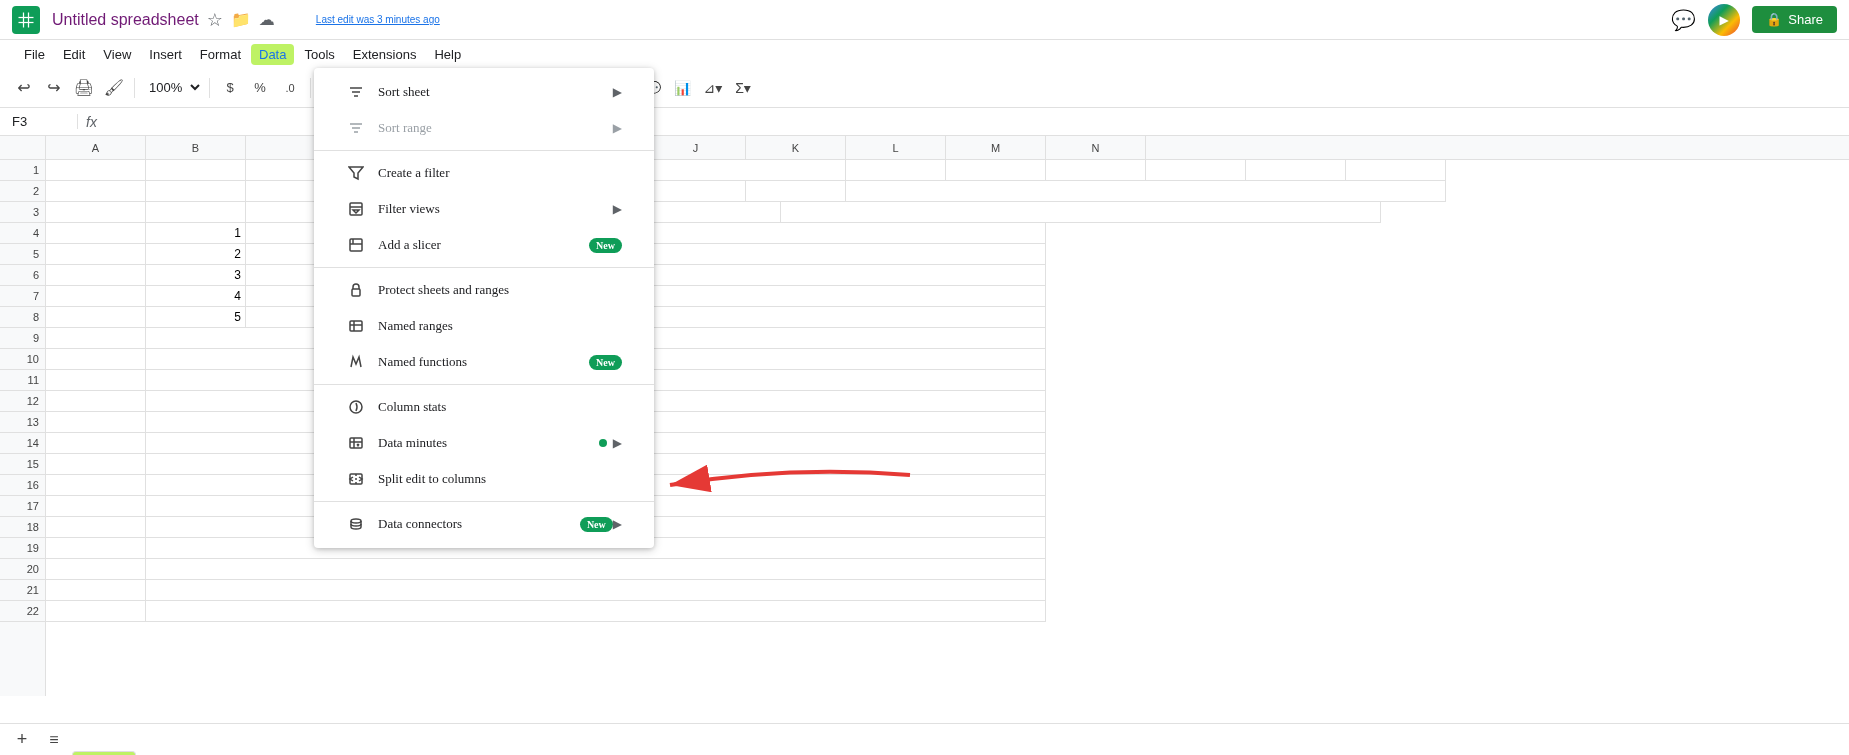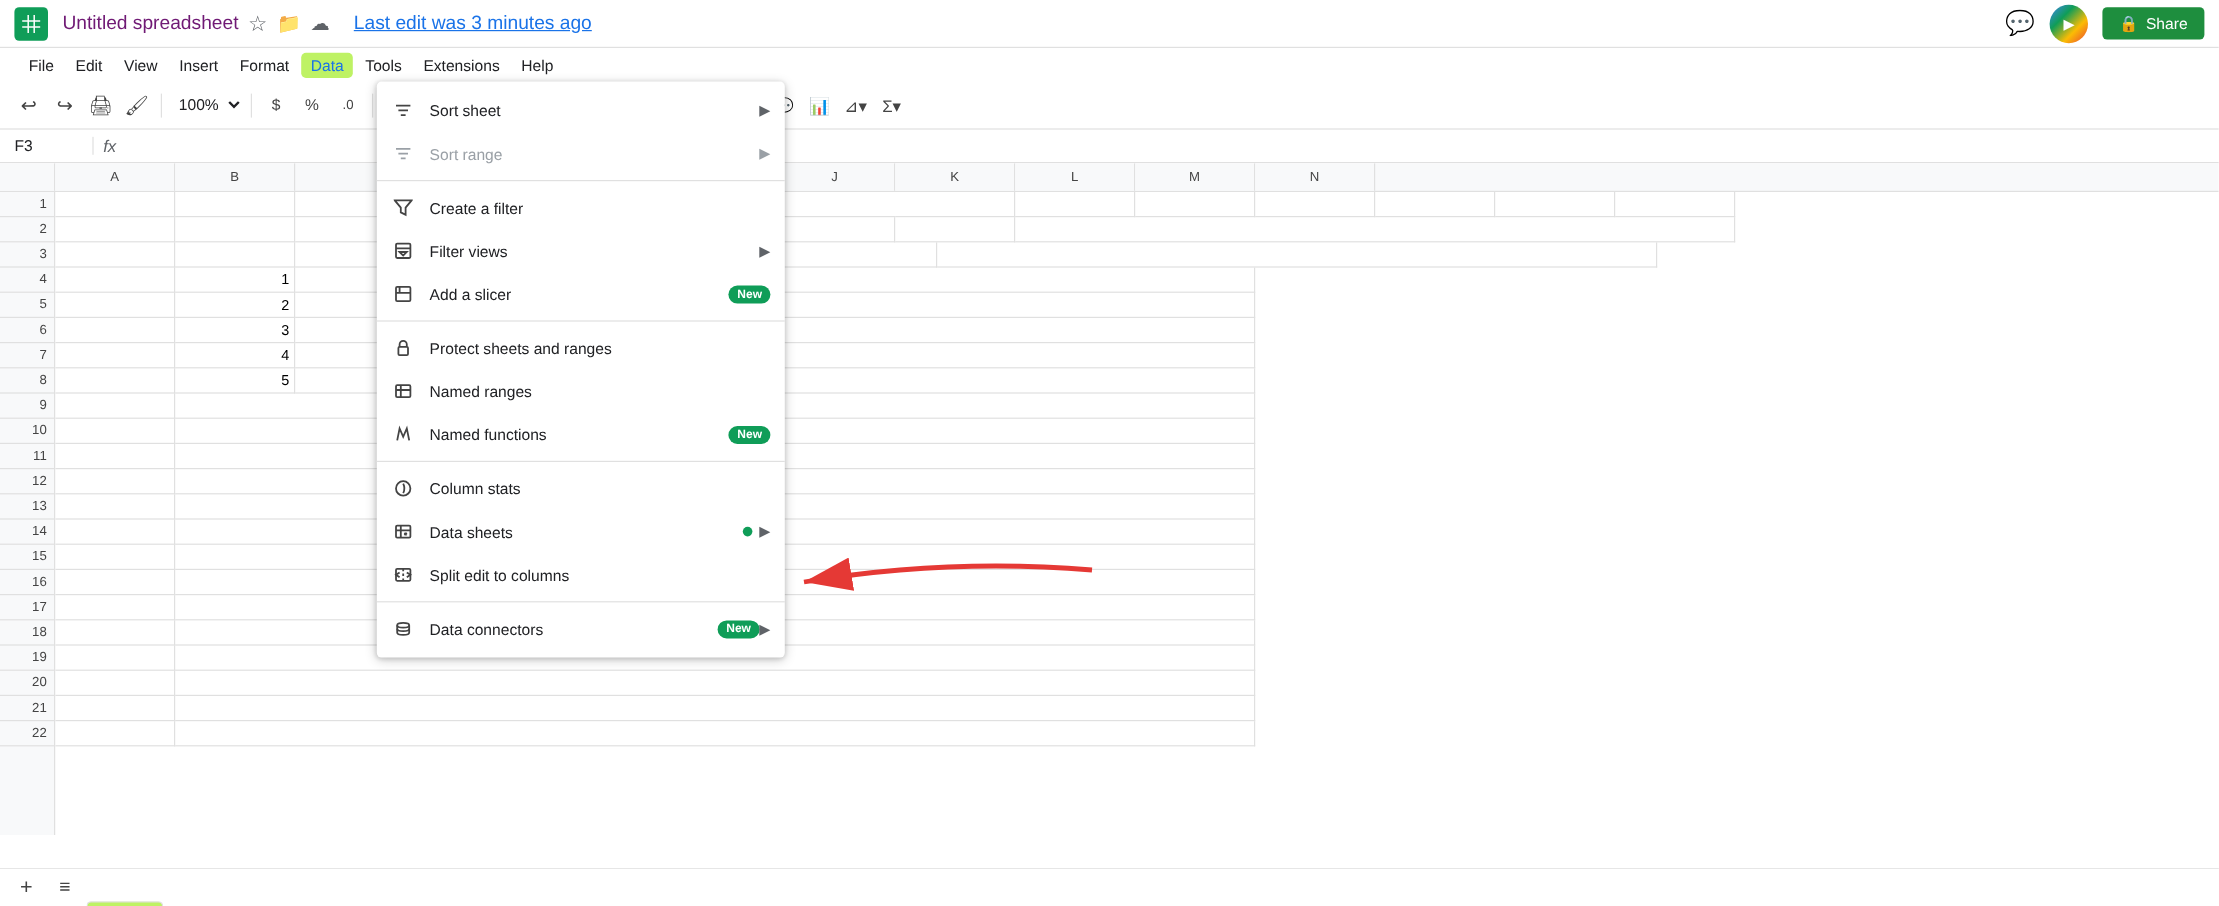--- a/index.html
+++ b/index.html
@@ -12,21 +12,21 @@
       gap: 8px;
     }
     .app-icon {
       width: 28px; height: 28px; background: #0f9d58;
       border-radius: 4px; display: flex; align-items: center; justify-content: center;
     }
     .app-icon svg { width: 20px; height: 20px; }
     .title-text { font-size: 16px; color: #701a75; margin-left: 4px; }
     .title-icons { display: flex; gap: 8px; align-items: center; color: #5f6368; }
     .title-icons span { font-size: 18px; cursor: pointer; }
-    .last-edit { font-size: 16px; color: #1a73e8; margin-left: 12px; text-decoration: underline; cursor: pointer; }
+    .last-edit { font-size: 10px; color: #1a73e8; margin-left: 33px; text-decoration: underline; cursor: pointer; }
     .title-right { margin-left: auto; display: flex; align-items: center; gap: 12px; }
     .share-btn {
       background: #1e8e3e; color: #fff; border: none; border-radius: 4px;
       padding: 6px 14px; font-size: 13px; cursor: pointer; display: flex; align-items: center; gap: 6px;
     }
     .comment-icon { font-size: 20px; color: #5f6368; cursor: pointer; }
 
     
     .menu-bar {
       display: flex; align-items: center; height: 28px; padding: 0 16px;
@@ -85,23 +85,23 @@
     .col-b { min-width: 100px; }
     .col-c { min-width: 100px; }
     .dropdown-menu {
       position: fixed; top: 68px; left: 314px;
       background: #fff; border-radius: 4px;
       box-shadow: 0 2px 10px rgba(0,0,0,0.2), 0 1px 4px rgba(0,0,0,0.15);
       width: 340px; z-index: 200; padding: 6px 0;
     }
     .menu-separator { height: 1px; background: #e0e0e0; margin: 4px 0; }
     .menu-option {
-      display: flex; align-items: center; padding: 8px 12px;
+      display: flex; align-items: center; padding: 8px 32px;
       cursor: pointer; color: #202124; font-size: 13px;
-      position: relative; min-height: 36px;
+      position: relative; min-height: 36px; font-family: Liberation Serif, serif;
     }
     .menu-option.highlighted { background: #e8f0fe; }
     .menu-option.disabled { color: #9aa0a6; cursor: default; }
     .menu-icon {
       width: 20px; min-width: 20px; margin-right: 12px;
       display: flex; align-items: center; justify-content: center;
       font-size: 16px; color: #444;
     }
     .menu-option.disabled .menu-icon { color: #9aa0a6; }
     .menu-label { flex: 1; }
@@ -509,21 +509,21 @@
 
   <div class="menu-option">
     <div class="menu-icon">
       <svg width="16" height="16" viewBox="0 0 16 16" fill="none" stroke="#444" stroke-width="1.5">
           <rect x="2" y="3" width="12" height="10" rx="1"></rect>
           <line x1="2" y1="7" x2="14" y2="7"></line>
           <line x1="6" y1="3" x2="6" y2="13"></line>
           <path d="M9 9l2 2M11 9l-2 2"></path>
         </svg>
     </div>
-    <span class="menu-label">Data sheets</span>
+    <span class="menu-label">Data minutes</span>
     <span class="green-dot"></span>
     <span class="menu-arrow">▶</span>
   </div>
 
   <div class="menu-option">
     <div class="menu-icon">
       <svg width="16" height="16" viewBox="0 0 16 16" fill="none" stroke="#444" stroke-width="1.5">
           <rect x="2" y="3" width="12" height="10" rx="1"></rect>
           <line x1="8" y1="3" x2="8" y2="13" stroke-dasharray="2,2"></line>
           <polyline points="5,6 2,8 5,10"></polyline>

